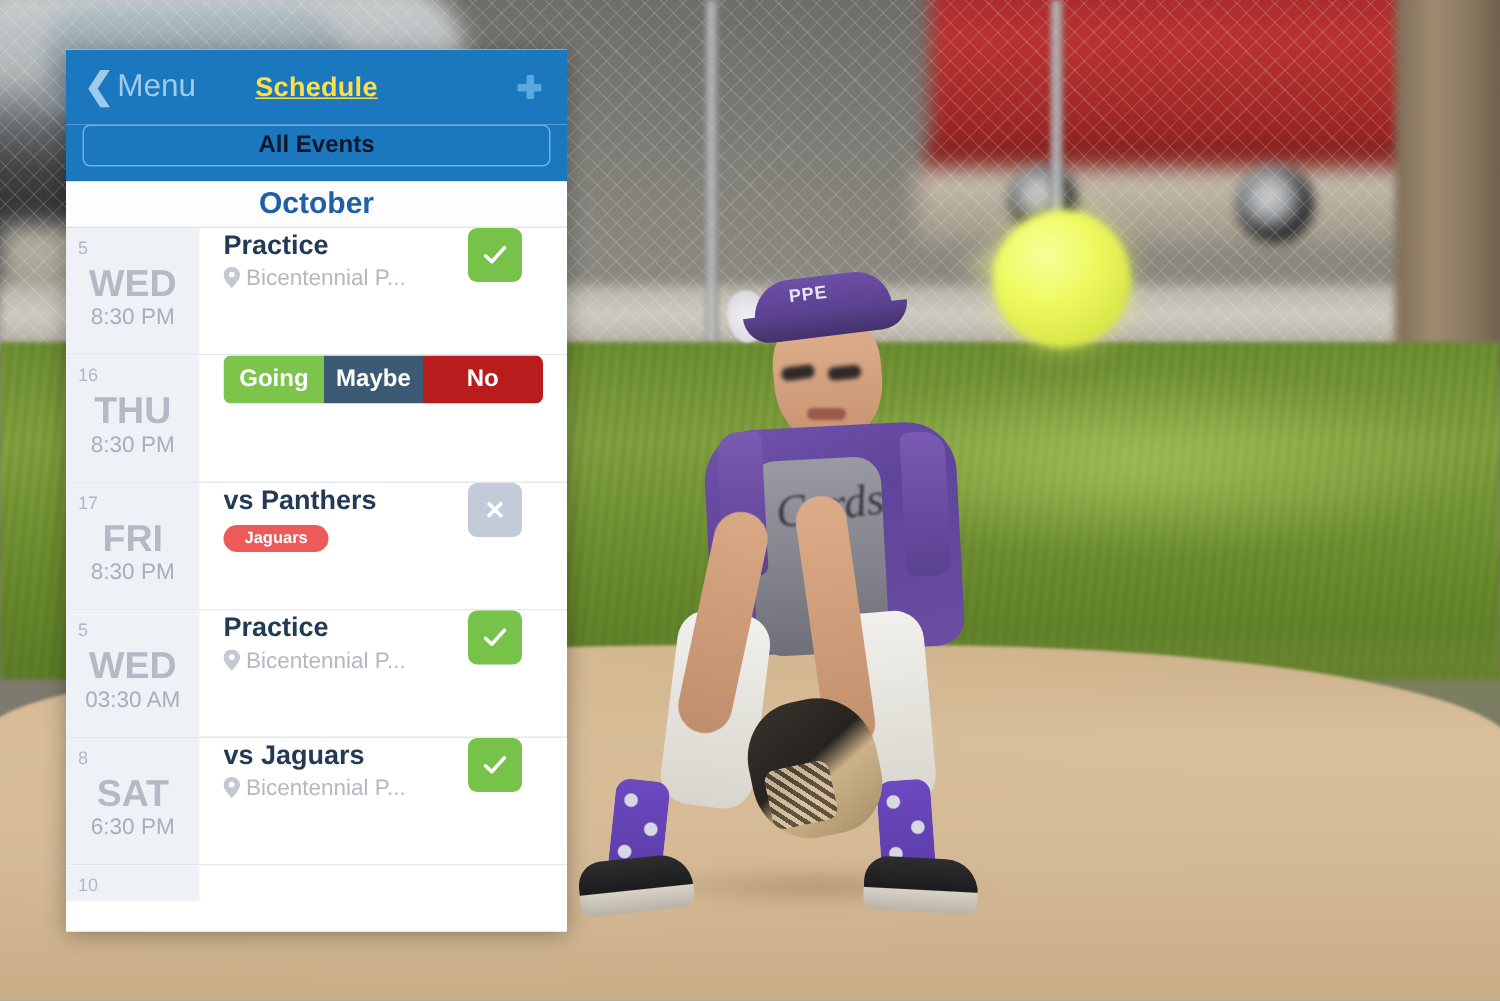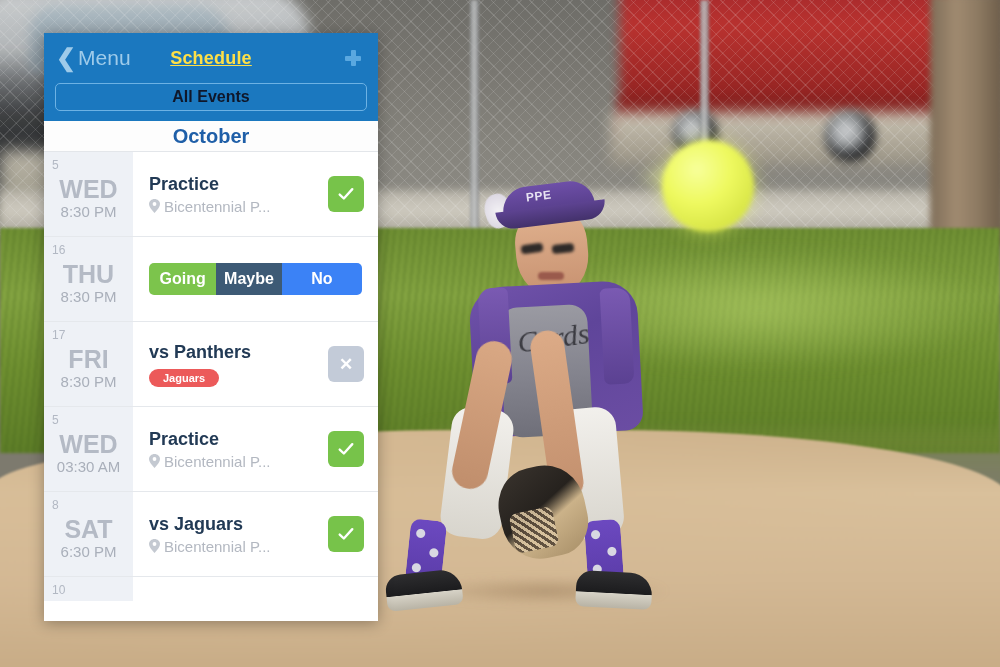--- a/index.html
+++ b/index.html
@@ -303,21 +303,21 @@
     display: flex; flex-direction: column; align-items: center;
     justify-content: center; color: #a7aeba;
   }
   .d-num {
     position: absolute; left: 8px; top: 6px; font-size: 12px; color: #b2b8c3;
   }
   .d-dow { font-size: 25px; font-weight: bold; color: #b4bac5; line-height: 1.05; margin-top: 8px; }
   .d-time { font-size: 15px; color: #a9afba; margin-top: 1px; }
 
   .content {
-    flex: 1; display: flex; align-items: center; padding: 0 14px 0 16px;
+    flex: 1; display: flex; padding: 0 30px 0 16px;
   }
   .ev-main { flex: 1; min-width: 0; }
   .ev-title {
     font-size: 18px; font-weight: bold; color: #223a55; line-height: 1.25;
     white-space: nowrap; overflow: hidden; text-overflow: ellipsis;
   }
   .ev-loc {
     display: flex; align-items: center; gap: 4px; margin-top: 2px;
     font-size: 15px; color: #b3b8c1; white-space: nowrap;
   }
@@ -339,21 +339,21 @@
 
   .rsvp {
     display: flex; height: 32px; border-radius: 5px; overflow: hidden; width: 213px;
   }
   .rsvp-seg {
     display: flex; align-items: center; justify-content: center;
     font-size: 16px; font-weight: bold; color: #ffffff;
   }
   .rsvp-going { background: #7cc44c; width: 72px; }
   .rsvp-maybe { background: #3d5a75; width: 70px; }
-  .rsvp-no    { background: #3b82f6; width: 86px; }
+  .rsvp-no    { background: #b91c1c; width: 86px; }
 </style>
 </head>
 <body>
 
 <div id="stage">
 
   <div class="photo">
     <div class="bg-top"></div>
     <div class="car-silver"></div>
     <div class="car-silver-window"></div>

